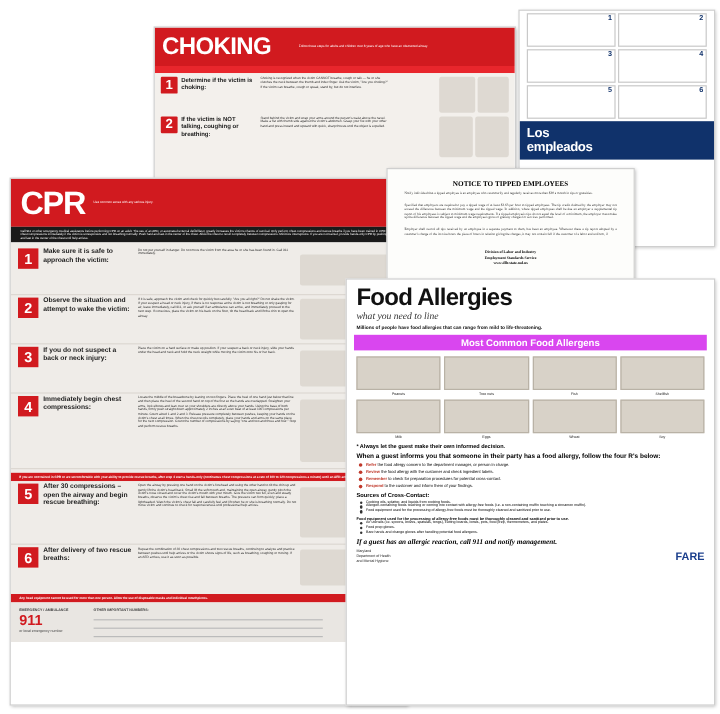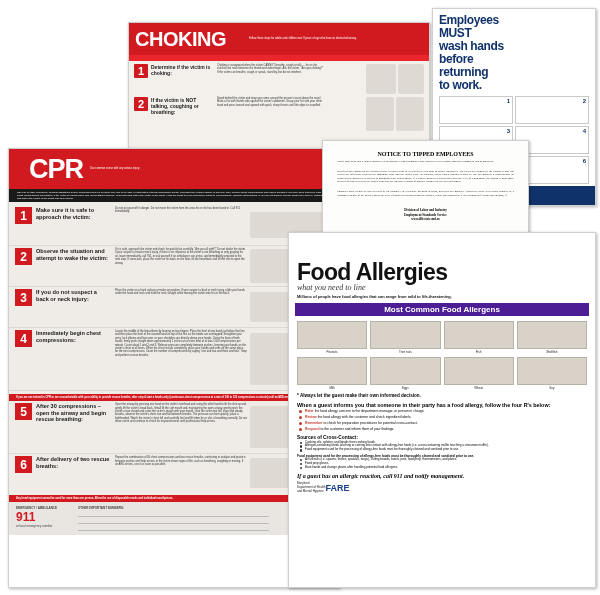--- a/index.html
+++ b/index.html
@@ -21,21 +21,21 @@
   #choking .body{background:#f3f0ec;height:90px;position:relative;}
   .ckrow{display:flex;padding:3px 5px 0 5px;}
   .cknum{width:14px;height:14px;background:#d11a1f;color:#fff;font-weight:bold;font-size:11px;display:flex;align-items:center;justify-content:center;border-radius:1px;}
   .ckttl{font-weight:bold;font-size:5px;line-height:6px;color:#1a1a1a;width:62px;margin-left:3px;}
   .cktxt{font-size:2.7px;line-height:3.4px;color:#333;margin-left:4px;width:108px;}
   .ckart{flex:1;display:flex;align-items:center;justify-content:flex-end;gap:2px;}
   .fig{background:#ded9d2;border-radius:2px;}
 
   
   #cpr{left:8px;top:148px;width:330px;height:438px;}
-  #cpr .hdr{background:#d11a1f;height:40px;display:flex;align-items:center;padding:0 20px;}
+  #cpr .hdr{background:#d11a1f;height:40px;display:flex;align-items:center;padding:0 8px;}
   #cpr .hdr .title{color:#fff;font-weight:bold;font-size:27px;letter-spacing:-1px;}
   #cpr .hdr .sub{color:#fff;font-size:2.6px;line-height:3.2px;margin-left:7px;flex:1;}
   #cpr .blackbar{background:#1a1a1a;color:#fff;font-size:2.5px;line-height:3px;padding:2px 8px;}
   #cpr .steps{background:#efece8;padding:3px 0;}
   .cprrow{display:flex;padding:2px 6px;border-bottom:1px solid #ddd8d2;min-height:36px;}
   .cprnum{width:17px;height:17px;background:#d11a1f;color:#fff;font-weight:bold;font-size:12px;display:flex;align-items:center;justify-content:center;flex:0 0 17px;}
   .cprttl{font-weight:bold;font-size:5.6px;line-height:6.6px;color:#1a1a1a;width:74px;margin-left:4px;flex:0 0 74px;}
   .cprtxt{font-size:2.7px;line-height:3.4px;color:#333;margin-left:5px;flex:1;}
   .cprart{width:86px;flex:0 0 86px;display:flex;align-items:center;justify-content:center;gap:2px;}
   #cpr .warn{background:#d11a1f;color:#fff;font-size:2.6px;line-height:3.2px;padding:2px 7px;font-weight:bold;}
@@ -55,39 +55,39 @@
 
   
   #notice{left:322px;top:140px;width:205px;height:248px;background:#fdfdfb;}
   #notice .nt{text-align:center;font-family:"Liberation Serif", serif;font-weight:bold;font-size:6px;margin-top:10px;}
   #notice .np{font-family:"Liberation Serif", serif;font-size:2.8px;line-height:3.6px;color:#222;padding:3px 14px;text-align:justify;}
   #notice .nb{font-family:"Liberation Serif", serif;font-size:3.2px;font-weight:bold;text-align:center;margin-top:8px;line-height:4.4px;}
 
   
   #allergy{left:288px;top:232px;width:306px;height:354px;}
   #allergy .ah{padding:4px 8px 0 8px;}
-  #allergy .ah .t{font-size:23px;font-weight:bold;color:#111;letter-spacing:-.6px;line-height:22px;margin-top:24px;}
+  #allergy .ah .t{font-size:20px;font-weight:bold;color:#111;letter-spacing:-.6px;line-height:22px;}
   #allergy .ah .s{font-family:"Liberation Serif", serif;font-style:italic;font-size:8px;color:#333;line-height:9px;}
   #allergy .mill{font-size:4px;font-weight:bold;color:#111;padding:2px 8px;line-height:5px;}
-  #allergy .band{background:#4c1d95;color:#fff;text-align:center;font-weight:bold;font-size:8px;padding:2px 0;margin:2px 6px;}
+  #allergy .band{background:#d946ef;color:#fff;text-align:center;font-weight:bold;font-size:8px;padding:2px 0;margin:2px 6px;}
   #allergy .foodgrid{display:grid;grid-template-columns:repeat(4,1fr);gap:3px;padding:3px 8px 0 8px;}
   #allergy .fcell{text-align:center;}
   #allergy .fimg{height:26px;background:#d8d2c8;border:1px solid #b9b2a6;}
   #allergy .fcap{font-size:3px;color:#222;margin-top:1px;}
   #allergy .star{font-size:4.6px;font-weight:bold;padding:3px 8px 0 8px;line-height:5.5px;}
   #allergy .sub2{font-size:5.4px;font-weight:bold;padding:3px 8px 1px 8px;line-height:6.4px;}
   #allergy .rule{font-size:3.4px;line-height:4.4px;padding:0 8px 0 16px;position:relative;margin-bottom:1.5px;}
   #allergy .rule b{color:#c0392b;}
   #allergy .bullet{position:absolute;left:10px;top:1px;width:3px;height:3px;background:#c0392b;border-radius:50%;}
   #allergy .src{font-size:4.8px;font-weight:bold;padding:2px 8px 1px 8px;}
   #allergy .li{font-size:3px;line-height:3.9px;padding:0 8px 0 16px;position:relative;}
   #allergy .li .d{position:absolute;left:11px;top:1px;width:2.2px;height:2.2px;background:#333;border-radius:50%;}
   #allergy .closing{font-size:3.2px;font-weight:bold;padding:2px 8px 0 8px;line-height:4px;}
   #allergy .final{font-family:"Liberation Serif", serif;font-style:italic;font-weight:bold;font-size:6px;padding:3px 8px 0 8px;line-height:7px;}
-  #allergy .foot{display:flex;justify-content:flex-start;align-items:flex-end;padding:2px 8px 4px 8px;}
+  #allergy .foot{display:flex;justify-content:space-between;align-items:flex-end;padding:2px 8px 4px 8px;}
   #allergy .foot .md{font-size:3px;text-align:right;line-height:3.8px;color:#222;}
   #allergy .foot .fare{font-size:9px;font-weight:bold;color:#1a3e8c;}
 </style>
 </head>
 <body>
 
 <div class="poster" id="choking">
   <div class="hdr">
     <div class="title">CHOKING</div>
     <div class="sub">Follow these steps for adults and children over 8 years of age who have an obstructed airway.</div>
@@ -185,28 +185,20 @@
       <div class="lbl">OTHER IMPORTANT NUMBERS:</div>
       <div style="border-bottom:1px solid #bbb;height:6px;"></div>
       <div style="border-bottom:1px solid #bbb;height:6px;"></div>
       <div style="border-bottom:1px solid #bbb;height:6px;"></div>
     </div>
     <div class="logo">COMPLY RIGHT</div>
   </div>
 </div>
 
 <div class="poster" id="handwash">
-  <div class="en">
-    <div class="l1">Employees</div>
-    <div class="l1">MUST</div>
-    <div class="l1">wash hands</div>
-    <div class="l1">before</div>
-    <div class="l1">returning</div>
-    <div class="l1">to work.</div>
-  </div>
   <div class="grid">
     <div class="cell">
         <span>1</span>
       </div>
     <div class="cell">
         <span>2</span>
       </div>
     <div class="cell">
         <span>3</span>
       </div>

